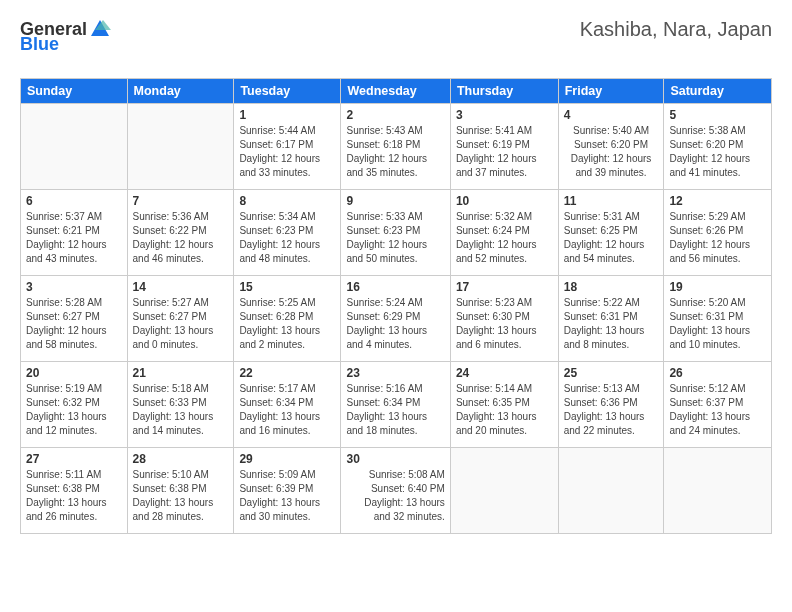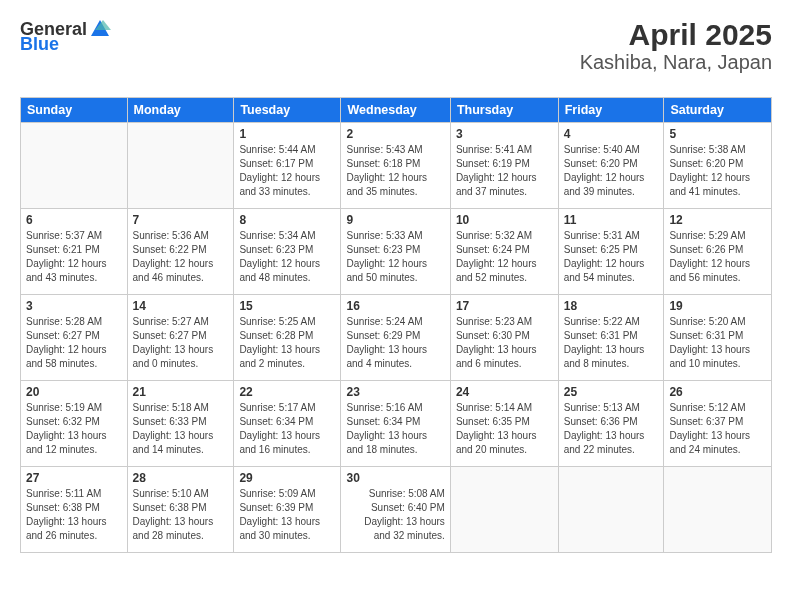--- a/index.html
+++ b/index.html
@@ -109,21 +109,20 @@
           <span class="logo-text-general">General</span>
           <svg class="logo-icon" viewBox="0 0 22 22">
             <polygon points="11,2 20,18 2,18" fill="#1a73e8"></polygon>
             <polygon points="14,2 22,12 6,12" fill="#4db6ac" opacity="0.7"></polygon>
           </svg>
         </div>
         <span class="logo-text-blue" style="margin-top:-6px;">Blue</span>
       </div>
     </div>
     <div class="title-block">
-      <div class="main-title">April 2025</div>
       <div class="sub-title">Kashiba, Nara, Japan</div>
     </div>
   </div>
 
   <table class="calendar">
     <thead>
       <tr>
         <th>Sunday</th>
         <th>Monday</th>
         <th>Tuesday</th>
@@ -150,21 +149,21 @@
 Daylight: 12 hours and 35 minutes.</div>
           </td>
           <td>
             <span class="day-num">3</span>
             <div class="day-info" style="white-space: pre-line;">Sunrise: 5:41 AM
 Sunset: 6:19 PM
 Daylight: 12 hours and 37 minutes.</div>
           </td>
           <td>
             <span class="day-num">4</span>
-            <div class="day-info" style="white-space: pre-line;">Sunrise: 5:40 AM
+            <div class="day-info" style="white-space: pre-line; text-align: center;">Sunrise: 5:40 AM
 Sunset: 6:20 PM
 Daylight: 12 hours and 39 minutes.</div>
           </td>
           <td>
             <span class="day-num">5</span>
             <div class="day-info" style="white-space: pre-line;">Sunrise: 5:38 AM
 Sunset: 6:20 PM
 Daylight: 12 hours and 41 minutes.</div>
           </td>
         </tr>

